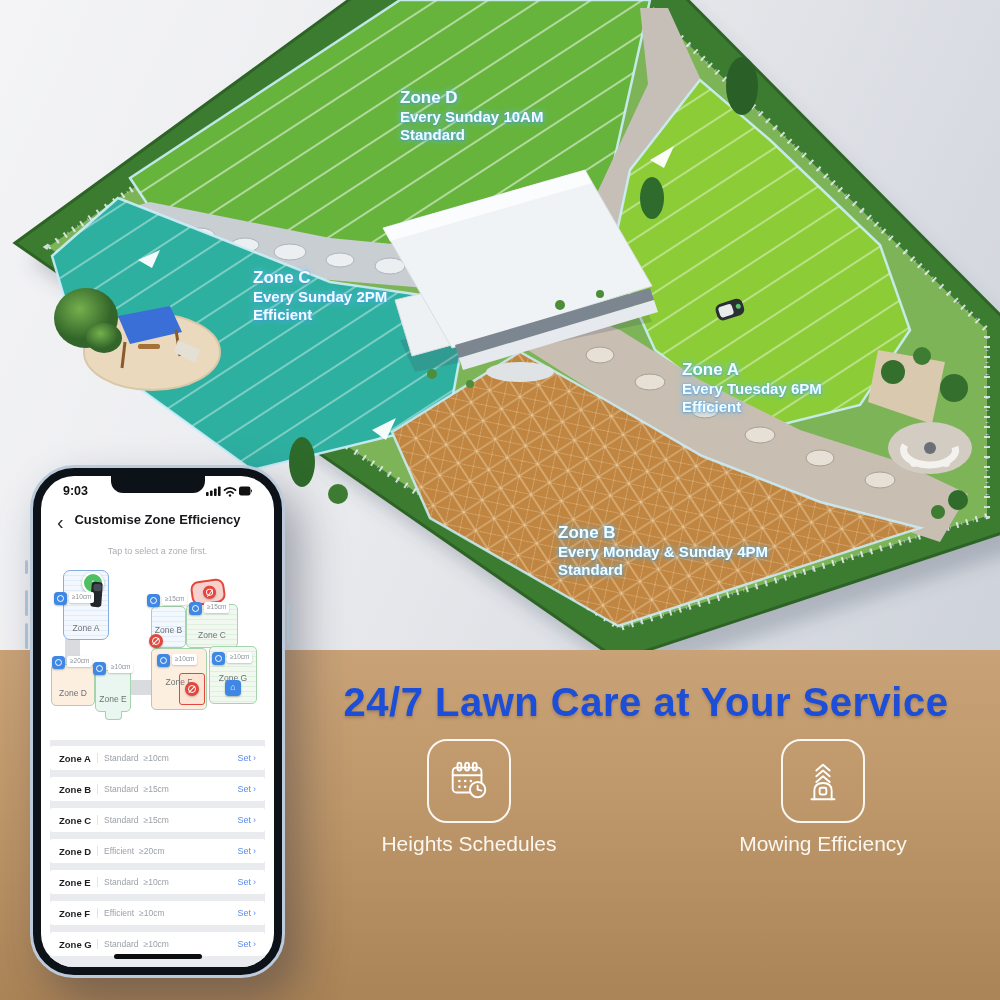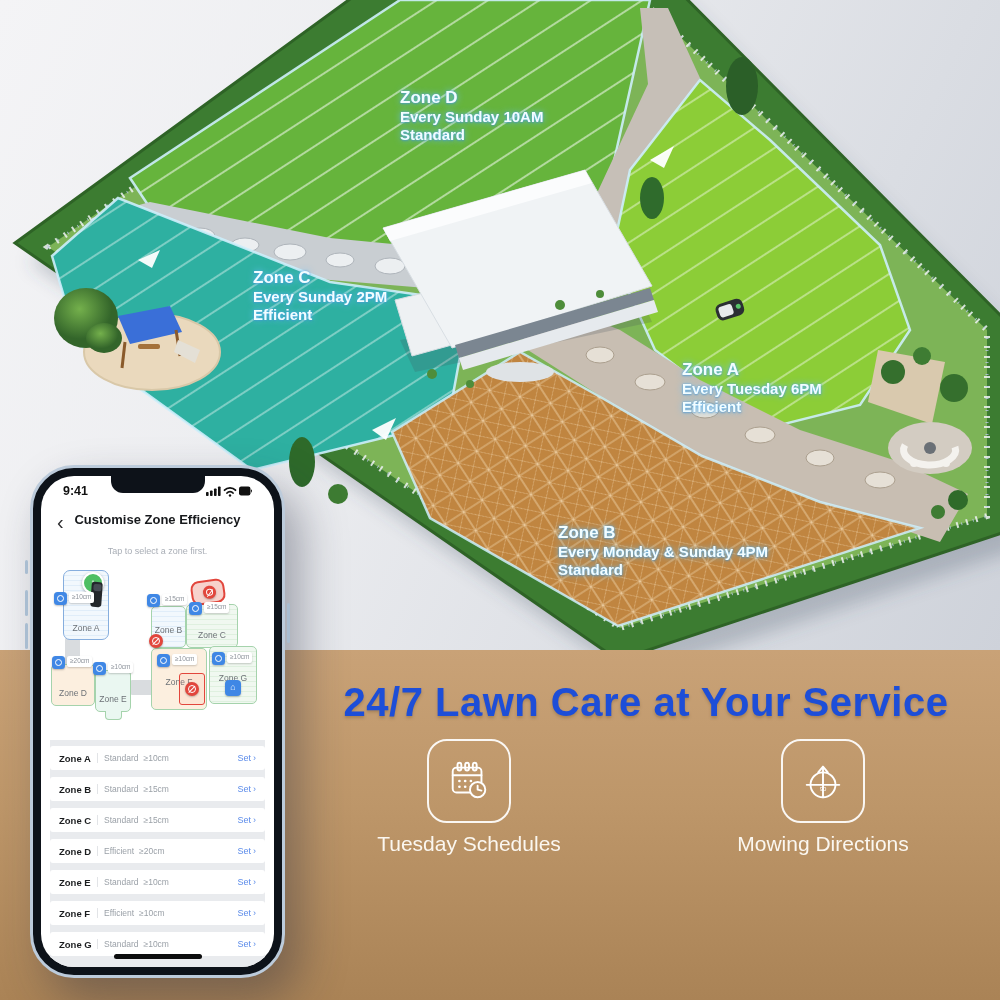--- a/index.html
+++ b/index.html
@@ -280,52 +280,53 @@
                 <circle cx="20" cy="24" r="1.4"></circle>
                 <circle cx="26" cy="24" r="1.4"></circle>
               <circle cx="14" cy="30" r="1.4"></circle>
                 <circle cx="20" cy="30" r="1.4"></circle>
                 <circle cx="26" cy="30" r="1.4"></circle>
             </g>
             <circle cx="33" cy="33" r="8" fill="#bd9669"></circle>
             <polyline points="33,29 33,33 37,34"></polyline>
           </svg>
         </div>
-        <div class="flabel">Tuesday Schedules</div>
+        <div class="flabel">Heights Schedules</div>
       </div>
-
-
 
       <div class="feature">
         <div class="fbox">
           <svg width="46" height="46" viewBox="0 0 48 48" fill="none" stroke="#fff" stroke-width="2" stroke-linecap="round" stroke-linejoin="round">
-            <circle cx="24" cy="28" r="13"></circle>
-            <line x1="7" y1="28" x2="41" y2="28"></line>
-            <line x1="24" y1="41" x2="24" y2="10"></line>
-            <polyline points="19,15 24,9 29,15"></polyline>
+            <polyline points="17,13 24,7 31,13"></polyline>
+            <polyline points="17,19 24,13 31,19"></polyline>
+            <polyline points="17,25 24,19 31,25"></polyline>
+            <path d="M15 43 V34 Q15 26 24 26 Q33 26 33 34 V43"></path>
+            <line x1="12" y1="43" x2="36" y2="43"></line>
+            <rect x="20.5" y="31" width="7" height="7" rx="1.5"></rect>
           </svg>
-          <span class="fval">90</span>
-        </div>
-        <div class="flabel">Mowing Directions</div>
+        </div>
+        <div class="flabel">Mowing Efficiency</div>
       </div>
+
+
 
     </div>
   </div>
 
   <div id="phone">
     <div class="pbtn" style="left:-8px;top:92px;height:14px;"></div>
     <div class="pbtn" style="left:-8px;top:122px;height:26px;"></div>
     <div class="pbtn" style="left:-8px;top:155px;height:26px;"></div>
     <div class="pbtn" style="right:-8px;top:135px;height:40px;"></div>
 
     <div id="screen">
       <div id="notch"></div>
 
       <div class="statusbar">
-        <span class="sb-time">9:41</span>
+        <span class="sb-time">9:03</span>
         <svg width="46" height="12" viewBox="0 0 46 12">
           <g fill="#111">
             <rect x="0" y="7" width="2.6" height="4" rx="0.8"></rect>
               <rect x="4" y="5.5" width="2.6" height="5.5" rx="0.8"></rect>
             <rect x="8" y="3.5" width="2.6" height="7.5" rx="0.8"></rect>
               <rect x="12" y="1.5" width="2.6" height="9.5" rx="0.8"></rect>
           </g>
           <g fill="none" stroke="#111" stroke-width="1.8" stroke-linecap="round">
             <path d="M18.5 5.2 A7.5 7.5 0 0 1 29.5 5.2"></path>
             <path d="M21 8 A4 4 0 0 1 27 8"></path>

